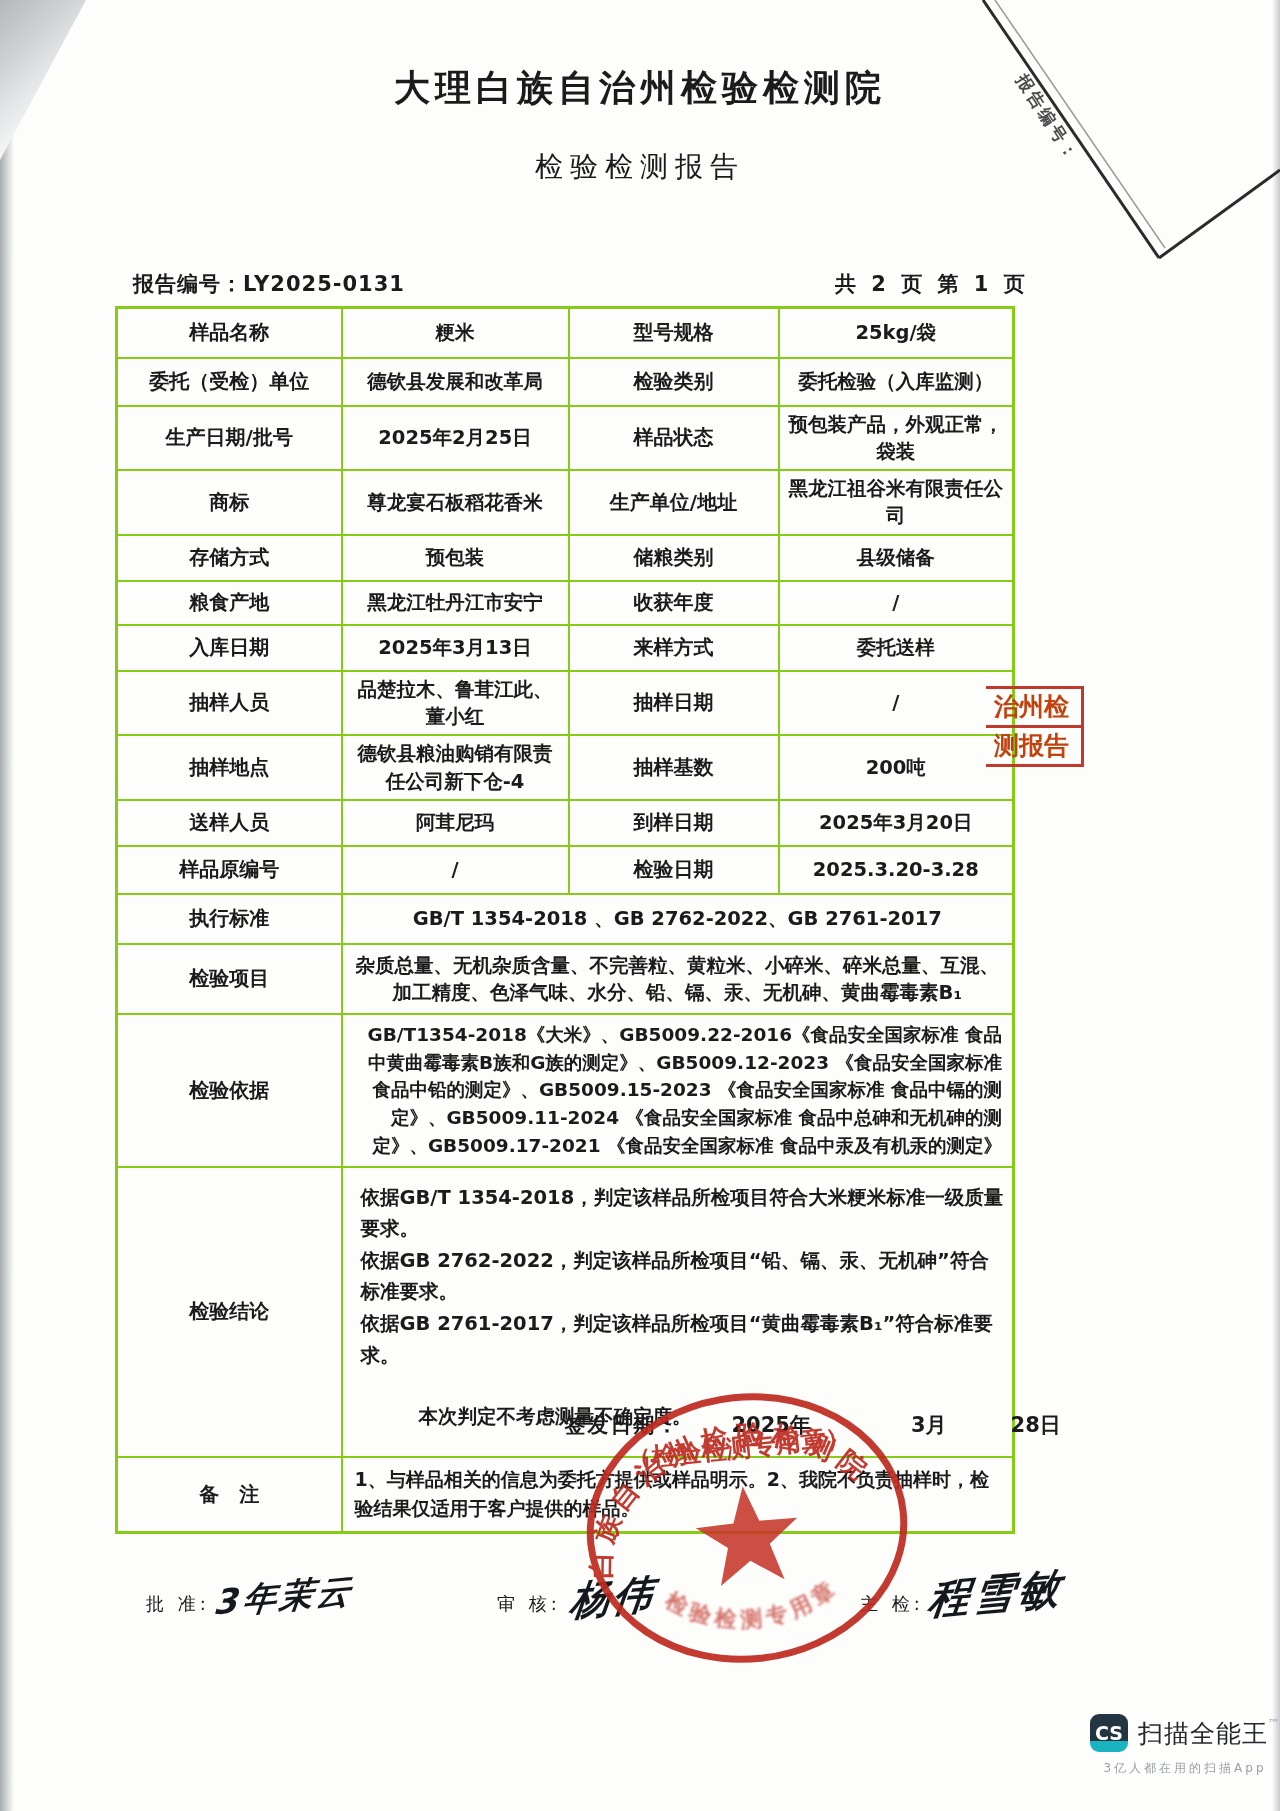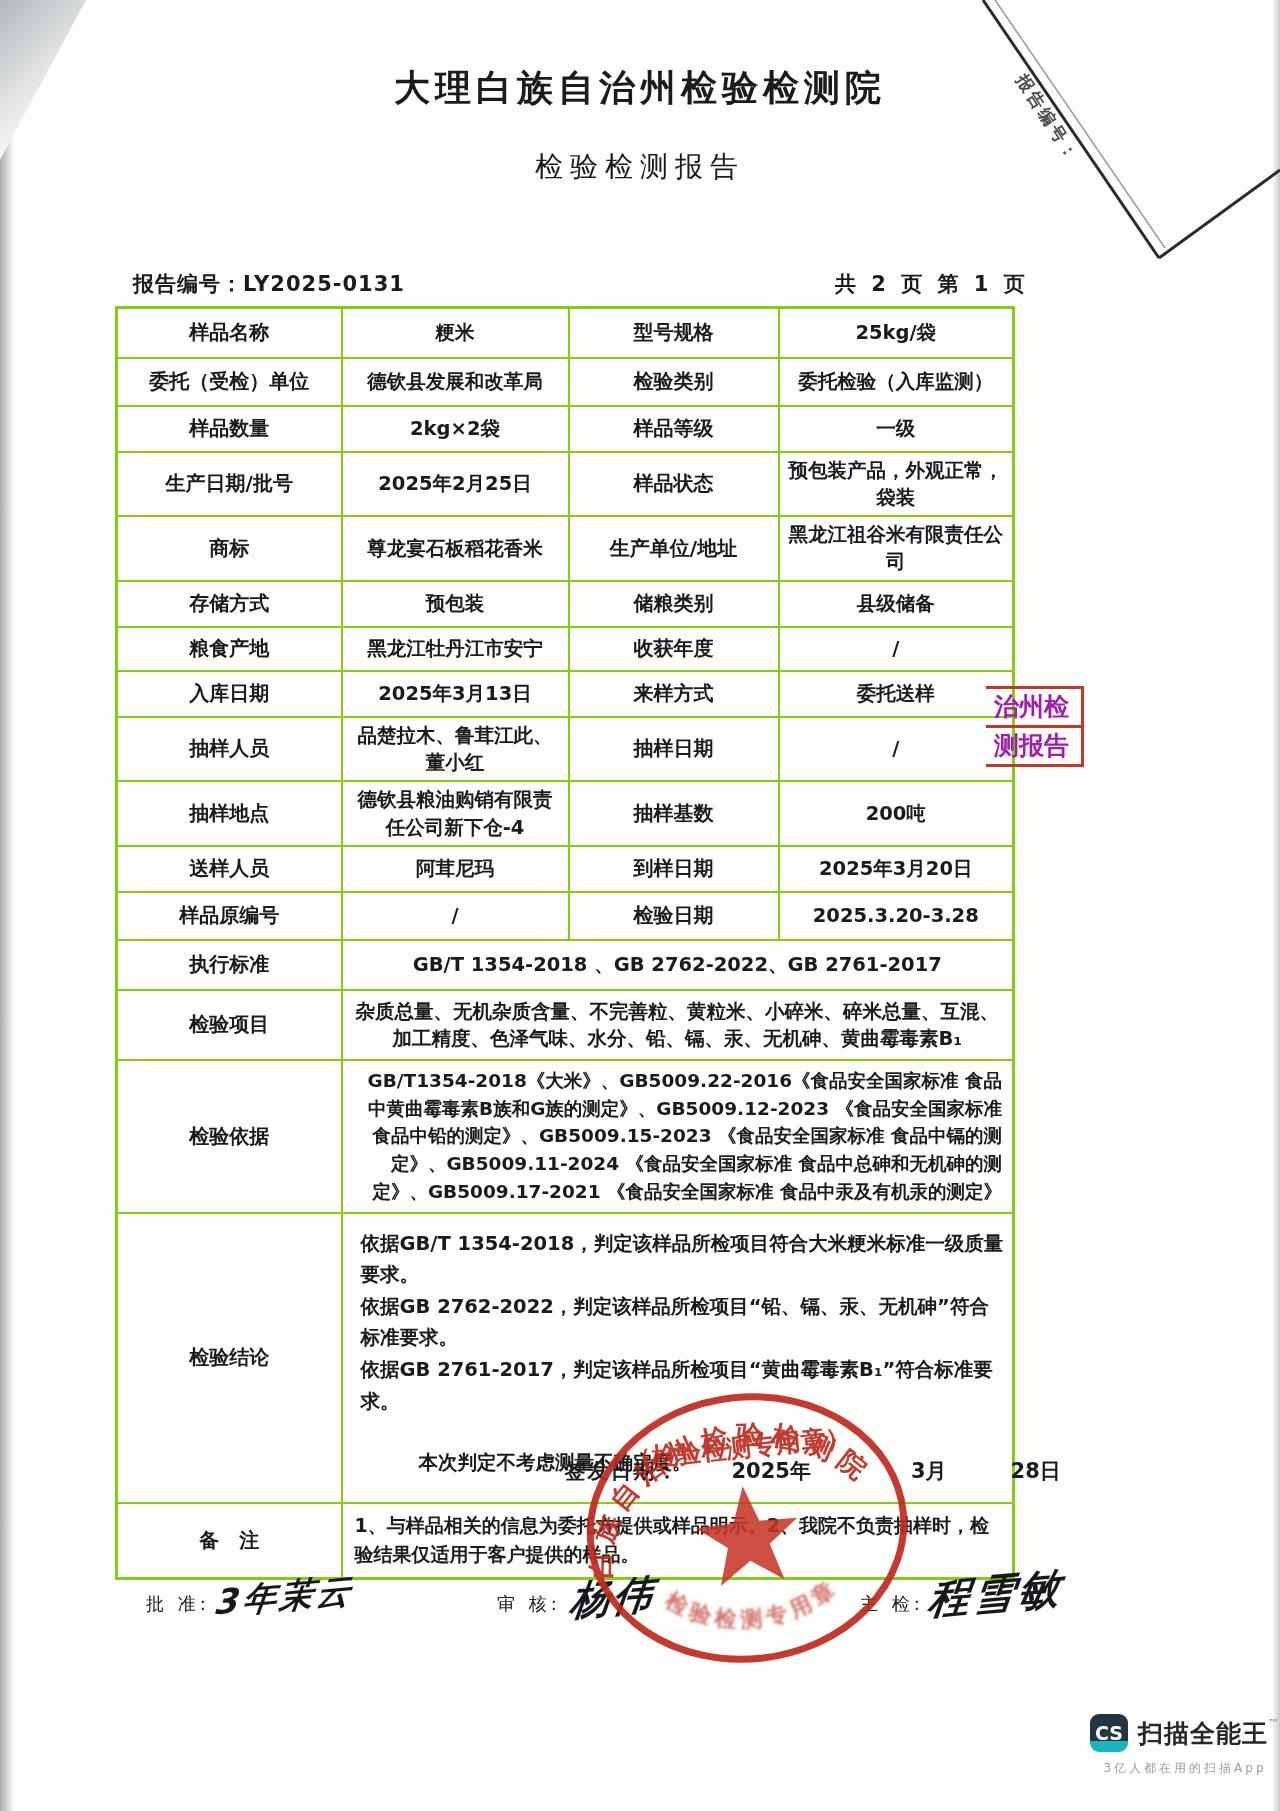--- a/index.html
+++ b/index.html
@@ -39,40 +39,40 @@
   .issue{position:absolute;left:0;bottom:14px;width:100%;display:flex;
     font-size:21px;font-weight:700;white-space:nowrap;}
   .issue .i-lab{margin-left:222px;letter-spacing:2px;}
   .issue .i-year{margin-left:52px;}
   .issue .i-month{margin-left:100px;}
   .issue .i-day{margin-left:64px;}
   td.remark-val{font-size:19px;font-weight:700;text-align:left;line-height:1.55;padding:6px 12px;}
 
   .stamp{position:absolute;left:580px;top:1386px;width:334px;height:284px;
     transform:rotate(-6deg);opacity:.92;pointer-events:none;z-index:6;}
-  .frag{position:absolute;left:986px;top:686px;width:98px;color:#a21caf;
+  .frag{position:absolute;left:986px;top:686px;width:98px;color:#c2410c;
     font-weight:700;font-size:25px;z-index:4;}
   .frag .fbox{border:3px solid #c0392b;border-left:none;padding:3px 4px 3px 8px;line-height:1.2;}
   .frag .fbox+.fbox{border-top:none;}
 
   .corner-svg{position:absolute;right:0;top:0;z-index:3;}
   .corner-label{position:absolute;left:1030px;top:70px;transform:rotate(57deg);
     transform-origin:left top;font-size:17px;font-weight:700;color:#2c2c2c;
     letter-spacing:3px;opacity:.85;z-index:3;}
 
   .sig-label{position:absolute;font-size:18px;font-weight:400;letter-spacing:4px;}
   .sig{position:absolute;font-weight:700;font-style:italic;font-size:34px;
     letter-spacing:3px;color:#15181c;transform:rotate(-5deg) skewX(-12deg);white-space:nowrap;}
 
   .cs{position:absolute;left:1080px;top:1714px;width:210px;text-align:center;}
   .cs-row{display:flex;align-items:center;justify-content:center;gap:10px;}
   .cs-logo{width:38px;height:38px;border-radius:9px;display:flex;align-items:center;justify-content:center;
     background:linear-gradient(180deg,#233540 72%,#1ab3c0 72%);color:#fff;
     font-size:19px;font-weight:700;}
-  .cs-brand{font-size:25px;font-weight:700;color:#25282a;letter-spacing:1px;}
+  .cs-brand{font-size:25px;font-weight:400;color:#25282a;letter-spacing:1px;}
   .cs-tm{font-size:11px;color:#9aa0a5;vertical-align:top;}
   .cs-tag{margin-top:8px;font-size:12px;letter-spacing:3px;color:#9aa0a5;}
 </style>
 </head>
 <body>
 
 <div class="edge-left"></div>
 <div class="edge-right"></div>
 <div class="wedge"></div>
 
@@ -100,26 +100,20 @@
     <td class="lab">样品名称</td>
     <td class="val">粳米</td>
     <td class="lab">型号规格</td>
     <td class="val">25kg/袋</td>
   </tr>
   <tr class="r48">
     <td class="lab">委托（受检）单位</td>
     <td class="val">德钦县发展和改革局</td>
     <td class="lab">检验类别</td>
     <td class="val">委托检验（入库监测）</td>
-  </tr>
-  <tr class="r46">
-    <td class="lab">样品数量</td>
-    <td class="val">2kg×2袋</td>
-    <td class="lab">样品等级</td>
-    <td class="val">一级</td>
   </tr>
   <tr class="r60">
     <td class="lab">生产日期/批号</td>
     <td class="val">2025年2月25日</td>
     <td class="lab">样品状态</td>
     <td class="val">预包装产品，外观正常，袋装</td>
   </tr>
   <tr class="r62">
     <td class="lab">商标</td>
     <td class="val">尊龙宴石板稻花香米</td>

